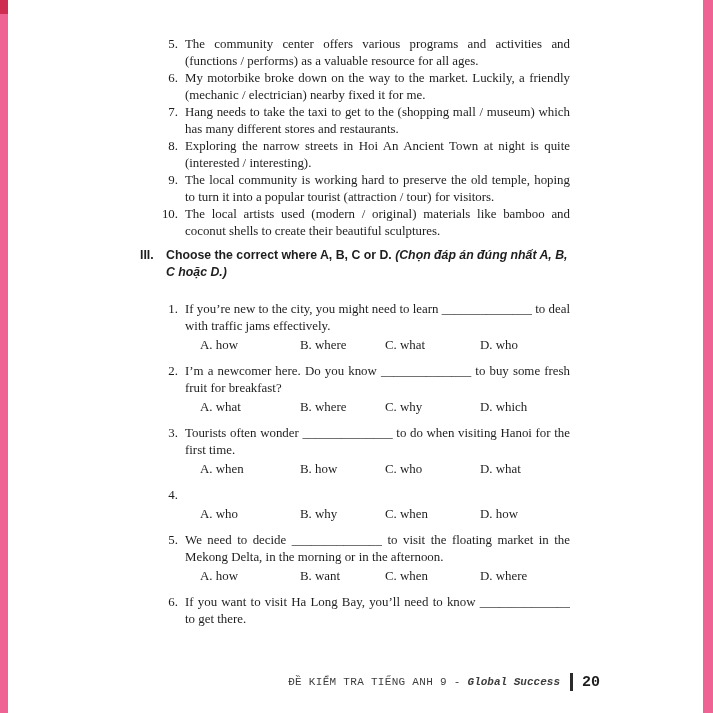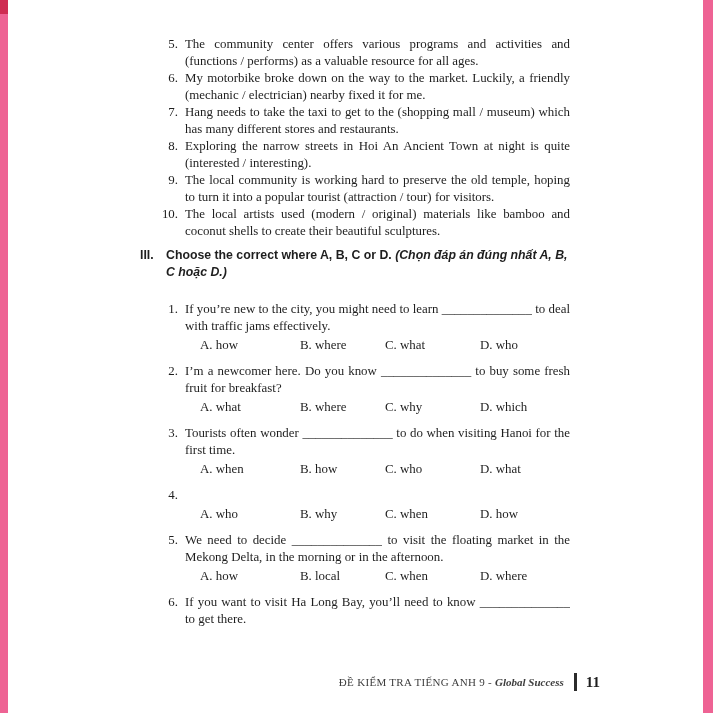--- a/index.html
+++ b/index.html
@@ -43,21 +43,21 @@
   .opt{display:block;}
   .opt.a{width:100px;}
   .opt.b{width:85px;}
   .opt.c{width:95px;}
   .opt.d{flex:1;}
 
   .footer{
     position:absolute;
     right:113px;bottom:22px;
     display:flex;align-items:center;
-    font-family:Liberation Serif, serif;
+    font-family:Liberation Mono, monospace;
   }
   .flabel{font-size:11px;color:#3d3d3d;letter-spacing:0.3px;white-space:pre;}
   .fseries{font-size:11px;color:#3d3d3d;font-weight:bold;font-style:italic;}
   .fbar{width:3px;height:18px;background:#2b2b2b;margin:0 9px 0 10px;}
   .fpage{font-weight:bold;font-size:15px;color:#1e1e1e;}
 </style>
 </head>
 <body>
 
 <div class="strip left"></div>
@@ -151,34 +151,34 @@
       </div>
     </div>
 
     <div class="q">
       <div class="row">
         <span class="num">5.</span>
         <span class="txt">We need to decide ______________ to visit the floating market in the Mekong Delta, in the morning or in the afternoon.</span>
       </div>
       <div class="options">
         <span class="opt a">A. how</span>
-        <span class="opt b">B. local</span>
+        <span class="opt b">B. want</span>
         <span class="opt c">C. when</span>
         <span class="opt d">D. where</span>
       </div>
     </div>
 
     <div class="q">
       <div class="row">
         <span class="num">6.</span>
         <span class="txt">If you want to visit Ha Long Bay, you’ll need to know ______________ to get there.</span>
       </div>
     </div>
 
   </div>
 </div>
 
 <div class="footer">
   <span class="flabel">ĐỀ KIỂM TRA TIẾNG ANH 9 - </span>
     <span class="fseries">Global Success</span>
   <span class="fbar"></span>
-  <span class="fpage">11</span>
+  <span class="fpage">20</span>
 </div>
 
 </body></html>

